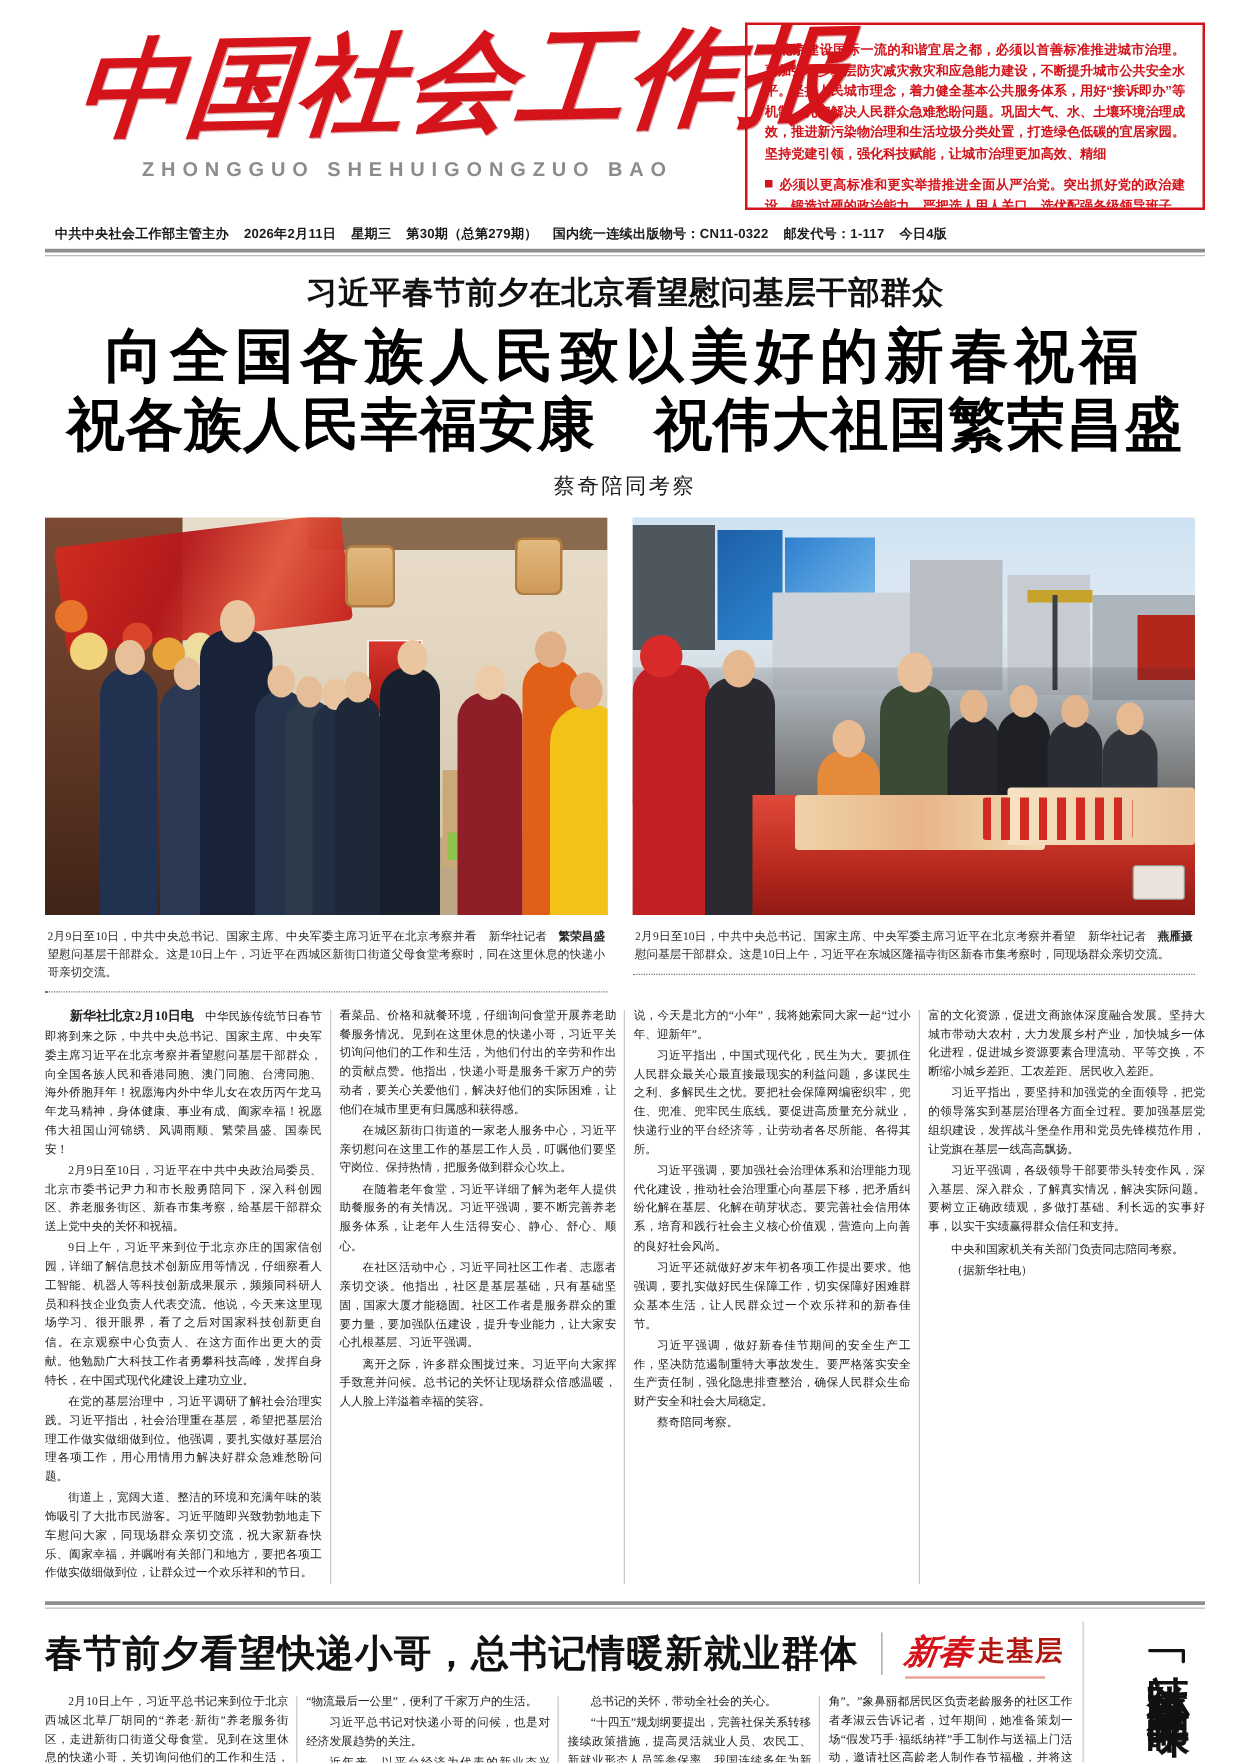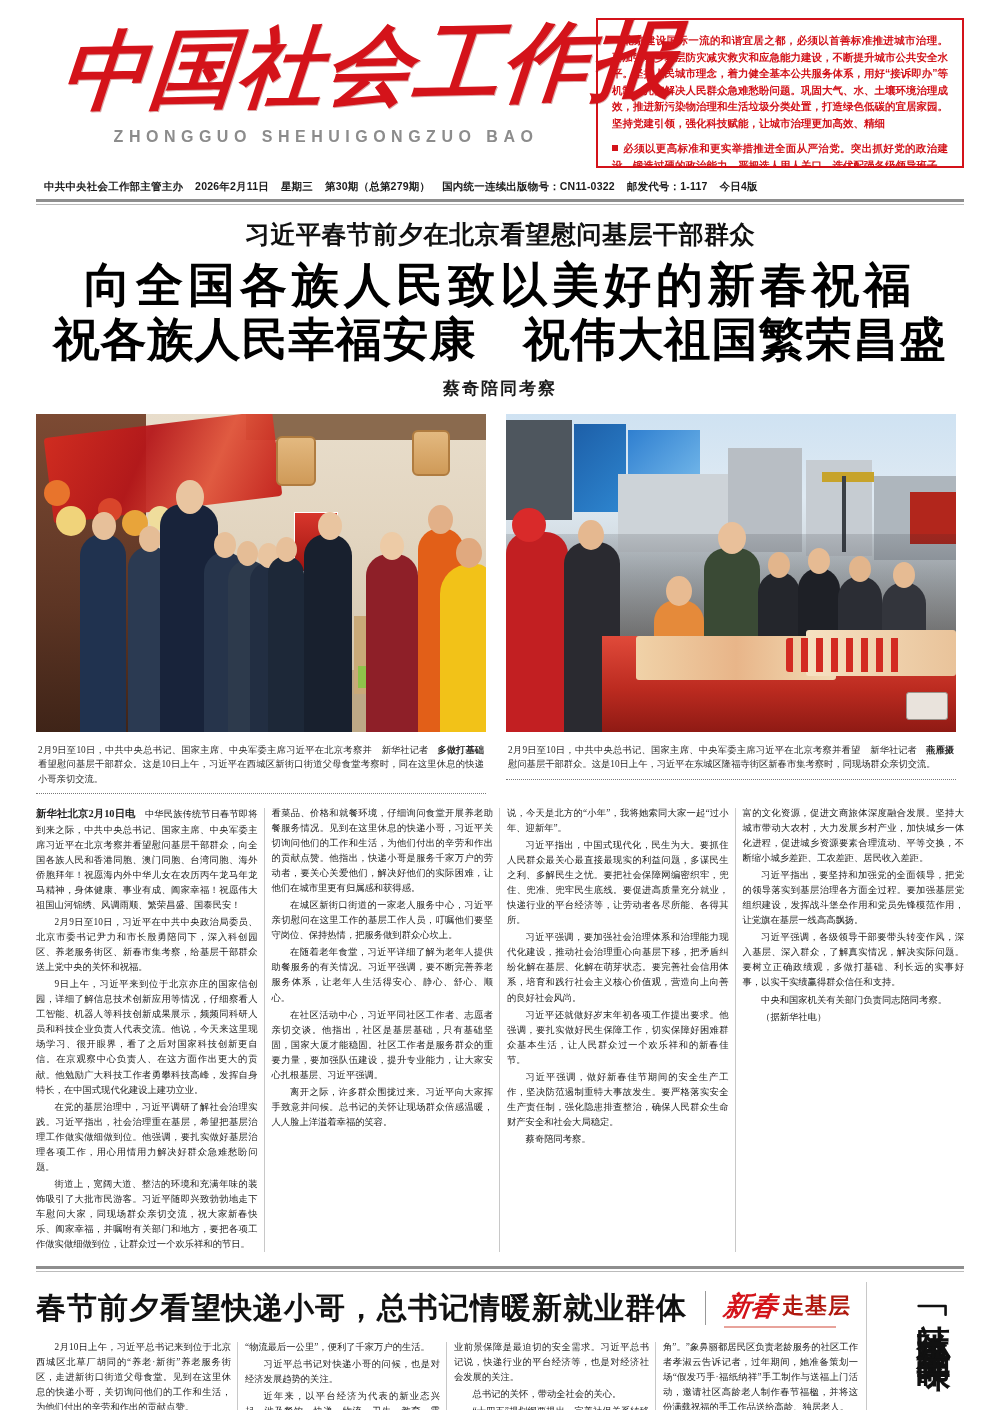--- a/index.html
+++ b/index.html
@@ -68,21 +68,21 @@
     line-height:1.2;margin-bottom:8px;
   }
   .head-main{
     font-family:"Liberation Sans","DejaVu Sans",sans-serif;
     font-size:47px;font-weight:bold;color:#000;
     letter-spacing:5px;line-height:1.18;white-space:nowrap;
   }
   .head-main.l2{letter-spacing:1px;font-size:46px;}
   .byline-top{
     font-family:"Liberation Sans","DejaVu Sans",sans-serif;
-    font-size:17px;font-weight:bold;color:#1a1a1a;letter-spacing:2px;margin-top:10px;
+    font-size:17px;font-weight:normal;color:#1a1a1a;letter-spacing:2px;margin-top:10px;
   }
 
   
   .photos{display:flex;gap:20px;margin-top:14px;}
   .photo-col{width:450px;}
   .photo{width:450px;height:318px;position:relative;overflow:hidden;background:#cfd6dc;}
 
   
   .p1{background:
      linear-gradient(180deg,#e8ddcb 0%,#e2d5c0 38%,#d8cbb5 70%,#c9b9a0 100%);}
@@ -125,21 +125,21 @@
   .body-cols{display:flex;gap:14px;margin-top:12px;}
   .bcol{width:224px;position:relative;}
   .bcol + .bcol::before{content:"";position:absolute;left:-8px;top:2px;bottom:2px;width:1px;background:#c8c8c8;}
   .bcol p{
     margin:0 0 2px 0;
     font-size:9.3px;line-height:1.62;text-align:justify;
     text-indent:2em;color:#222;
     font-family:"Liberation Serif","DejaVu Serif",serif;
   }
   .bcol p.lead{text-indent:0;}
-  .bcol p.lead b{font-weight:bold;font-size:10.4px;}
+  .bcol p.lead b{font-weight:bold;font-size:10.4px;margin-left:20px;}
 
   .sec-rule{height:3px;background:#8e8e8e;margin:12px 0 0 0;}
   .sec-rule2{height:1px;background:#bbb;margin:2px 0 0 0;}
 
   
   .bottom{display:flex;margin-top:10px;}
   .bot-main{width:850px;}
   .bot-headrow{display:flex;align-items:center;height:52px;}
   .bot-head{
     font-family:"Liberation Sans","DejaVu Sans",sans-serif;
@@ -243,21 +243,21 @@
         <div class="fig" style="left:268px;width:48px;height:198px;background:#18202e;"></div>
         <div class="head" style="left:282px;bottom:192px;width:24px;height:28px;background:#e9c5a0;"></div>
         <div class="fig" style="left:330px;width:52px;height:178px;background:#8e1f28;"></div>
         <div class="head" style="left:344px;bottom:172px;width:24px;height:28px;background:#edcba6;"></div>
         <div class="fig" style="left:382px;width:46px;height:204px;background:#e25f18;"></div>
         <div class="head" style="left:392px;bottom:198px;width:25px;height:29px;background:#e2b088;"></div>
         <div class="fig" style="left:404px;width:52px;height:168px;background:#f2c218;border-radius:30px 16px 0 0;"></div>
         <div class="head" style="left:420px;bottom:164px;width:26px;height:30px;background:#e0a97f;"></div>
       </div>
       <div class="caption">
-        <span class="credit"><span>新华社记者</span>　<b>多做打基础</b></span>
+        <span class="credit"><span>新华社记者</span>　<b>繁荣昌盛</b></span>
         <span>2月9日至10日，中共中央总书记、国家主席、中央军委主席习近平在北京考察并看望慰问基层干部群众。这是10日上午，习近平在西城区新街口街道父母食堂考察时，同在这里休息的快递小哥亲切交流。</span>
       </div>
     </div>
 
     <div class="photo-col">
       <div class="photo p2">
         <div class="bldg" style="left:0;top:6px;width:66px;height:100px;background:#4e565e;"></div>
         <div class="bill" style="left:68px;top:10px;width:52px;height:88px;"></div>
         <div class="bill" style="left:122px;top:16px;width:72px;height:46px;background:linear-gradient(135deg,#2f7fd0,#6fb4e8);"></div>
         <div class="bldg" style="left:112px;top:60px;width:110px;height:78px;background:#cdd3d8;"></div>
@@ -350,21 +350,20 @@
           <p>2月10日上午，习近平总书记来到位于北京西城区北草厂胡同的“养老·新街”养老服务街区，走进新街口街道父母食堂。见到在这里休息的快递小哥，关切询问他们的工作和生活，为他们付出的辛劳和作出的贡献点赞。</p>
 
         </div>
         <div class="botcol">
           <p style="text-indent:0;">“物流最后一公里”，便利了千家万户的生活。</p>
           <p>习近平总书记对快递小哥的问候，也是对经济发展趋势的关注。</p>
           <p>近年来，以平台经济为代表的新业态兴起，涉及餐饮、快递、物流、卫生、教育、零售等诸多行业。全国已有约8400万人成为新就业形态劳动者，其中参与度35岁以下的年轻劳动者，“新业态”已是一道独特的风景。</p>
 
         </div>
         <div class="botcol">
-          <p style="text-indent:0;">业前景保障是最迫切的安全需求。习近平总书记说，快递行业的平台经济等，也是对经济社会发展的关注。</p>
           <p>总书记的关怀，带动全社会的关心。</p>
           <p>“十四五”规划纲要提出，完善社保关系转移接续政策措施，提高灵活就业人员、农民工、新就业形态人员等参保率。我国连续多年为新就业形态劳动者提供社会保障支持，推动新就业形态劳动者职业伤害保障试点扩围。</p>
 
         </div>
         <div class="botcol">
           <p style="text-indent:0;">角”。”象鼻丽都居民区负责老龄服务的社区工作者孝淑云告诉记者，过年期间，她准备策划一场“假发巧手·福纸纳祥”手工制作与送福上门活动，邀请社区高龄老人制作春节福楹，并将这份满载祝福的手工作品送给高龄、独居老人。</p>
 
         </div>
       </div>
     </div>

